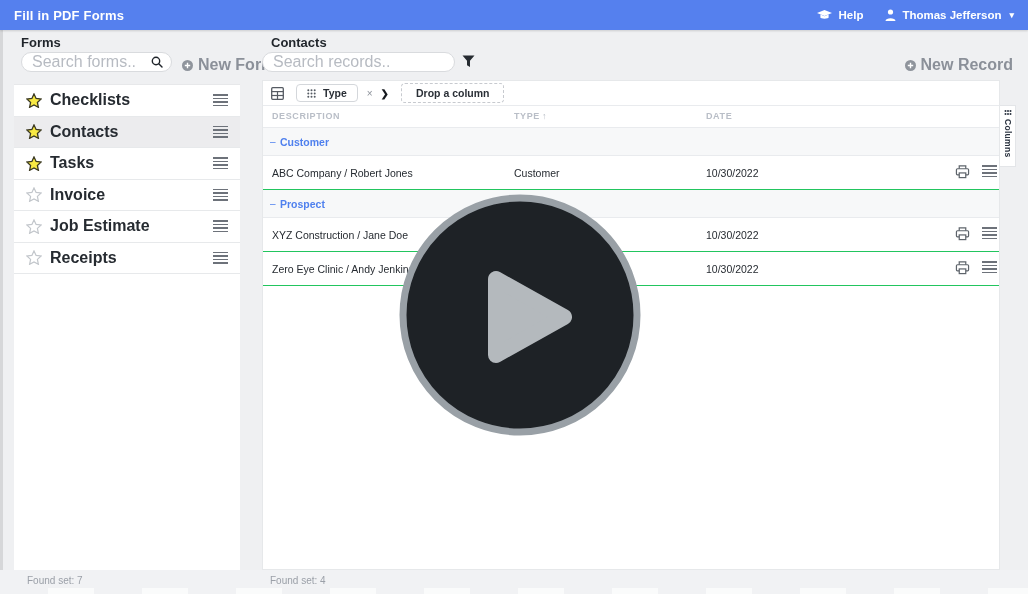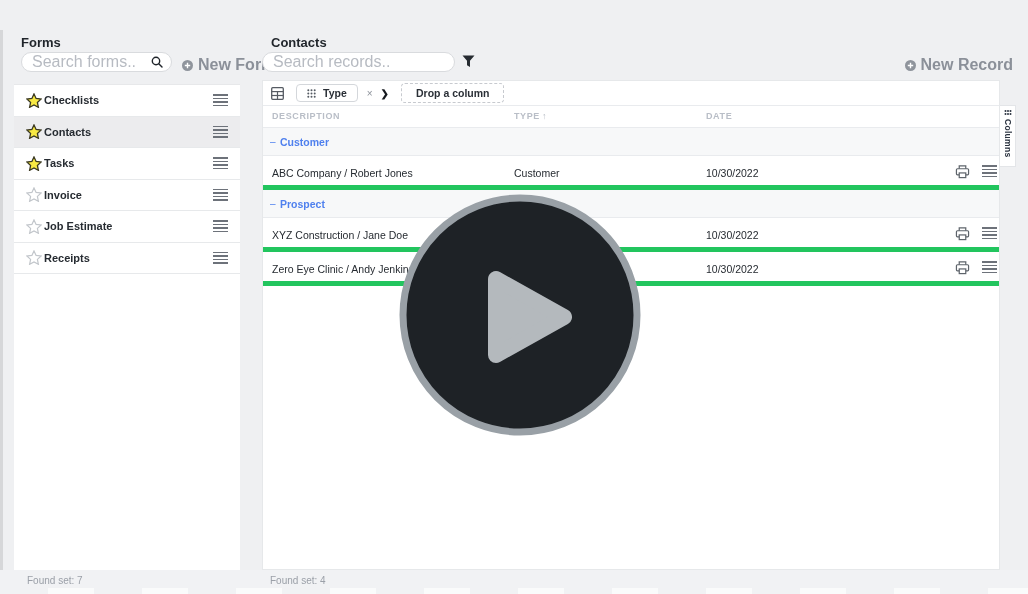--- a/index.html
+++ b/index.html
@@ -58,21 +58,21 @@
     background:#fff; border-top:1px solid #e7e8ea;
   }
   .form-item {
     height:31.5px; display:flex; align-items:center;
     padding:0 12px; border-bottom:1px solid #e7e9eb; cursor:pointer;
   }
   .form-item.selected { background:#ececee; }
   .form-item .star { flex:0 0 auto; }
   .form-item .star-shape { fill:#fff; stroke:#c2c6cb; stroke-width:1.2; }
   .form-item.starred .star-shape { fill:#f8e943; stroke:#3a3820; stroke-width:1.3; }
-  .form-label { margin-left:2px; font-size:11px; font-weight:bold; color:#262b31; }
+  .form-label { margin-left:8px; font-size:16px; font-weight:bold; color:#262b31; }
   .hamburger { margin-left:auto; display:flex; flex-direction:column; gap:2px; cursor:pointer; }
   .hamburger i { display:block; width:15px; height:1.6px; background:#6d727a; }
 
   .found-set { position:absolute; font-size:10px; color:#9ba0a8; }
 
   
   .main-card {
     position:absolute; left:262px; top:80px; width:738px; height:490px;
     background:#fff; border:1px solid #e6e8ea;
   }
@@ -99,21 +99,21 @@
   }
   .th .sort { font-size:9px; margin-left:2px; }
 
   .group-row {
     position:relative; height:28px; background:#f7f8f9;
     border-bottom:1px solid #e9ebee; cursor:pointer;
   }
   .group-row .gdash { position:absolute; left:7px; top:8px; font-size:10px; color:#4f80ee; }
   .group-row .glabel { position:absolute; left:17px; top:8px; font-size:10.5px; font-weight:bold; color:#4f80ee; }
 
-  .data-row { position:relative; height:34px; border-bottom:5px solid #22c55e; cursor:pointer; }
+  .data-row { position:relative; height:34px; border-bottom:1px solid #22c55e; cursor:pointer; }
   .cell { position:absolute; top:11px; font-size:10.5px; color:#262b31; }
   .cell.c-desc { left:9px; }
   .cell.c-type { left:251px; }
   .cell.c-date { left:443px; }
   .row-icon { position:absolute; top:9px; cursor:pointer; }
   .row-icon.print { left:692px; }
   .row-icon.menu  { left:719px; }
 
   .columns-tab {
     position:absolute; left:1000px; top:105px; width:16px; height:62px;
@@ -137,20 +137,40 @@
   
   .play-overlay { position:absolute; left:398px; top:193px; width:244px; height:244px; cursor:pointer; z-index:10; }
 
   .funnel-btn { position:absolute; left:462px; top:54px; cursor:pointer; }
 </style>
 </head>
 <body>
 
 <div class="stage">
 
+  <header class="topbar">
+    <span class="topbar-title">Fill in PDF Forms</span>
+    <div class="topbar-right">
+      <div class="topbar-link">
+        <svg width="15" height="11" viewBox="0 0 15 11">
+          <path d="M7.5 0 L15 3 L7.5 6 L0 3 Z" fill="#fff"></path>
+          <path d="M3.4 4.6 V7.6 C3.4 9 11.6 9 11.6 7.6 V4.6 L7.5 6.3 Z" fill="#fff"></path>
+        </svg>
+        <span>Help</span>
+      </div>
+      <div class="topbar-link">
+        <svg width="11" height="12" viewBox="0 0 11 12">
+          <circle cx="5.5" cy="3" r="2.6" fill="#fff"></circle>
+          <path d="M0.5 12 C0.5 8.4 10.5 8.4 10.5 12 Z" fill="#fff"></path>
+        </svg>
+        <span>Thomas Jefferson</span>
+        <span class="caret">▾</span>
+      </div>
+    </div>
+  </header>
 
   <div class="left-edge"></div>
 
   <h2 class="panel-title" style="left:21px; top:35px;">Forms</h2>
 
   <div class="pill" style="left:21px; top:52px; width:151px;">
     <input type="text" placeholder="Search forms.." style="">
     <svg class="mag" width="12" height="12" viewBox="0 0 12 12">
       <circle cx="5" cy="5" r="3.7" fill="none" stroke="#1f242a" stroke-width="1.4"></circle>
       <line x1="8" y1="8" x2="11" y2="11" stroke="#1f242a" stroke-width="1.4" stroke-linecap="round"></line>

